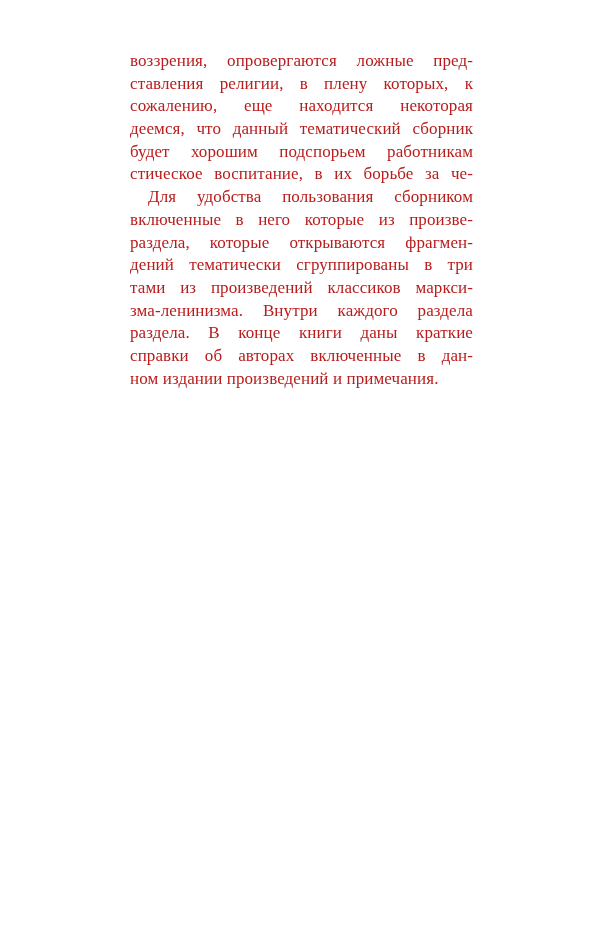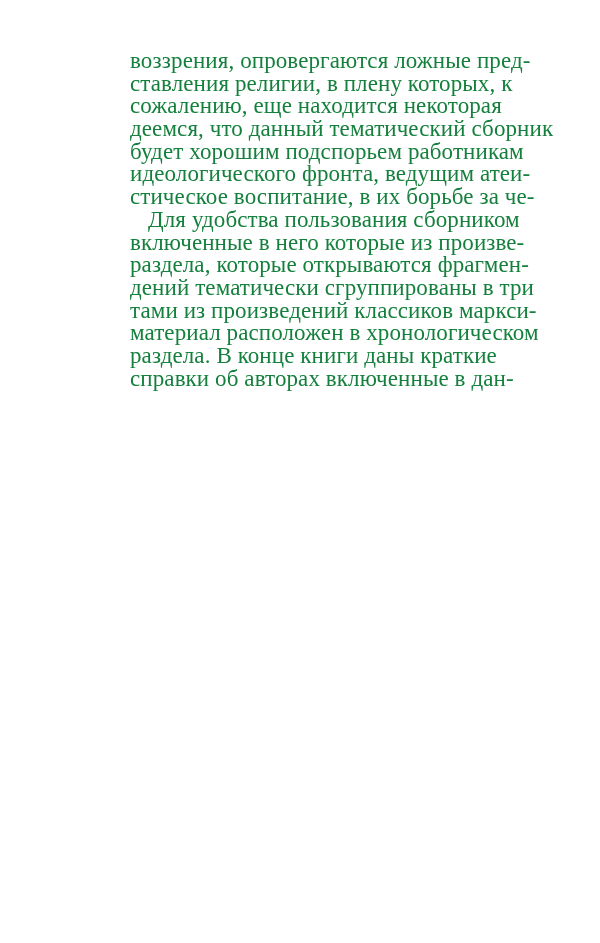--- a/index.html
+++ b/index.html
@@ -12,22 +12,22 @@
       height: 943px;
       position: relative;
       overflow: hidden;
     }
     .page {
       position: absolute;
       left: 130px;
       top: 50px;
       width: 343px;
       font-family: "Liberation Serif", "DejaVu Serif", serif;
-      font-size: 23px;
-      color: #15803d;
+      font-size: 17px;
+      color: #b91c1c;
       letter-spacing: 0.1px;
     }
     .line {
       display: block;
       height: 22.7px;
       line-height: 22.7px;
       white-space: nowrap;
       text-align: justify;
       text-align-last: justify;
     }
@@ -42,26 +42,26 @@
 </head>
 <body>
 
 <div class="page">
   <div class="para">
     <span class="line">воззрения, опровергаются ложные пред-</span>
     <span class="line">ставления религии, в плену которых, к</span>
     <span class="line">сожалению, еще находится некоторая</span>
     <span class="line">деемся, что данный тематический сборник</span>
     <span class="line">будет хорошим подспорьем работникам</span>
-    <span class="line">идеологического фронта, ведущим атеи-</span>
     <span class="line">стическое воспитание, в их борьбе за че-</span>
   </div>
   <div class="para">
     <span class="line indent">Для удобства пользования сборником</span>
     <span class="line">включенные в него которые из произве-</span>
     <span class="line">раздела, которые открываются фрагмен-</span>
     <span class="line">дений тематически сгруппированы в три</span>
     <span class="line">тами из произведений классиков маркси-</span>
-    <span class="line">материал расположен в хронологическом</span>
+    <span class="line">зма-ленинизма. Внутри каждого раздела</span>
     <span class="line">раздела. В конце книги даны краткие</span>
     <span class="line">справки об авторах включенные в дан-</span>
+    <span class="line last">ном издании произведений и примечания.</span>
   </div>
 </div>
 
 </body></html>

